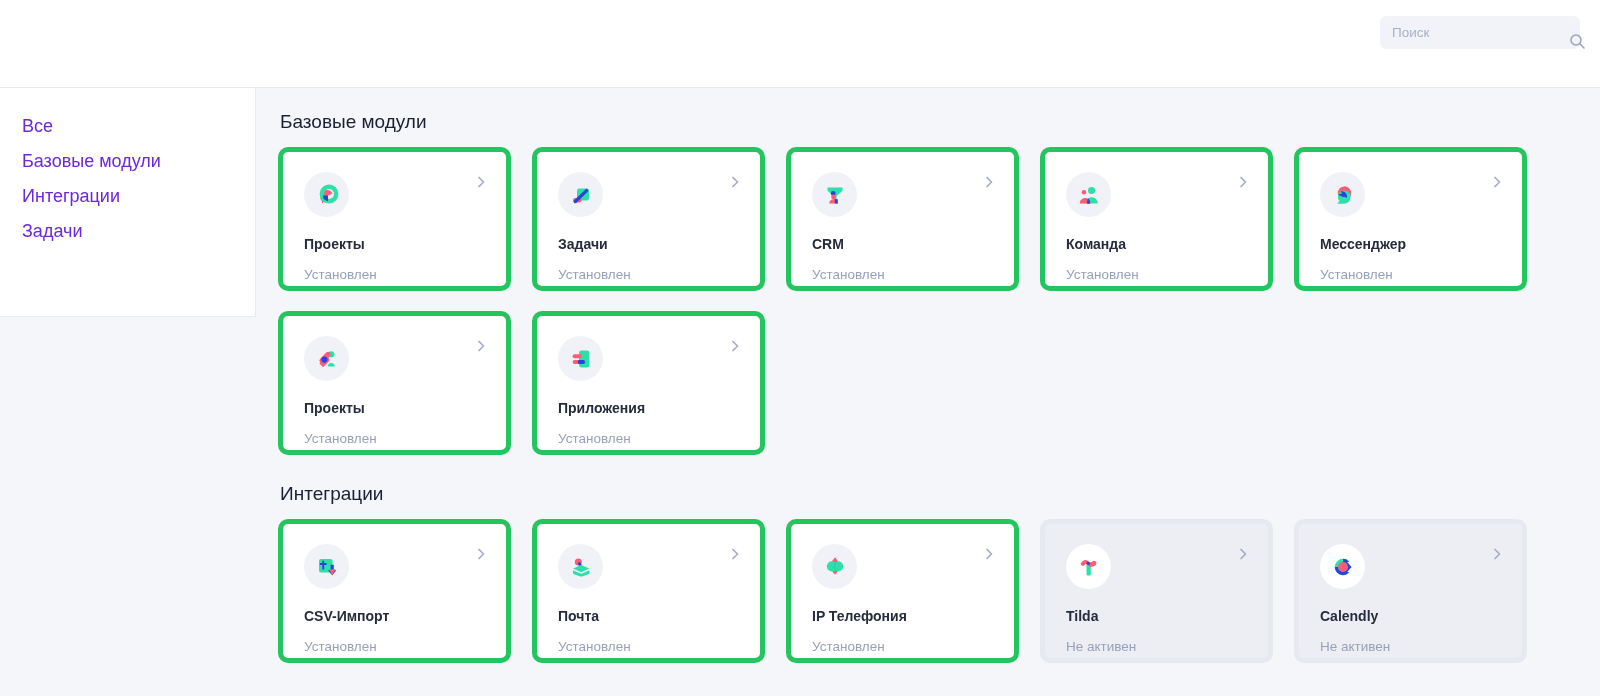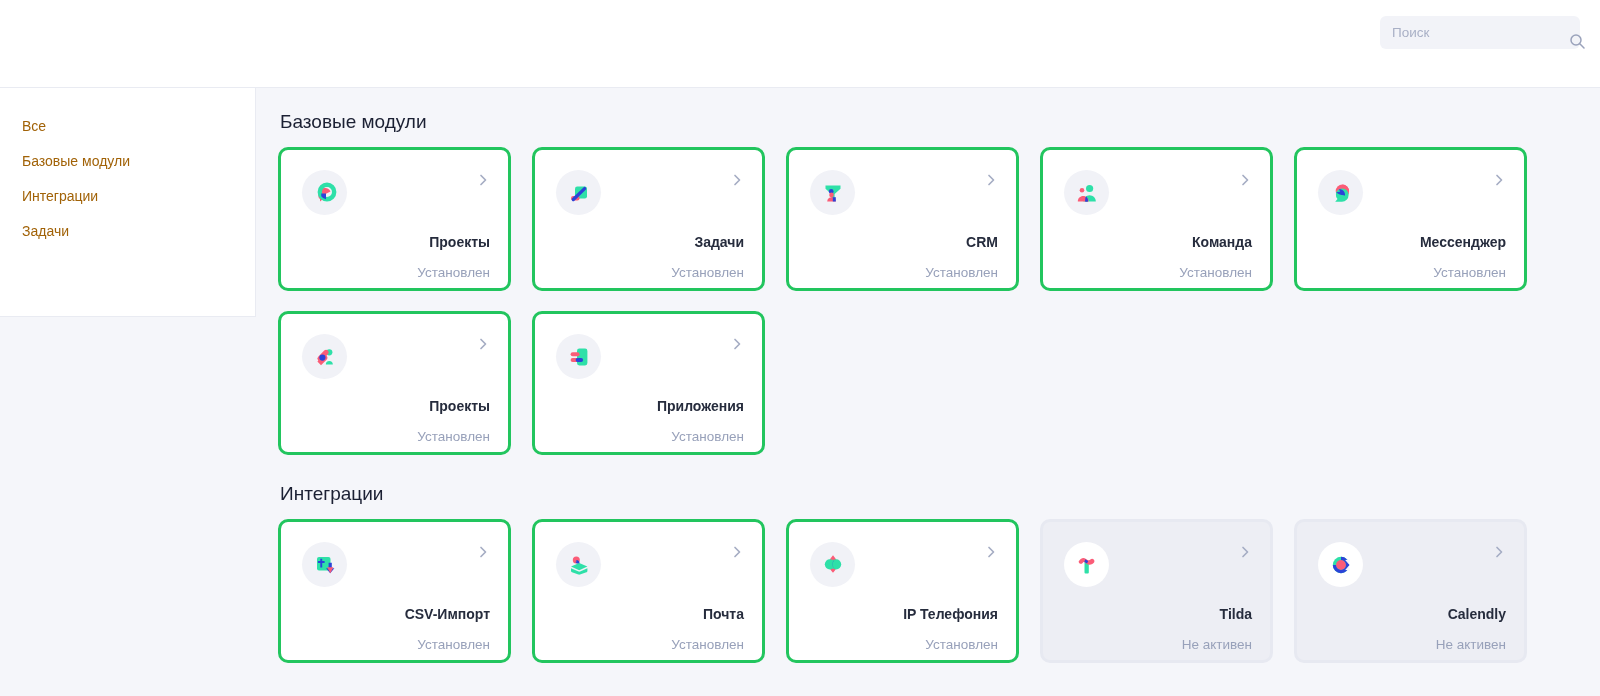--- a/index.html
+++ b/index.html
@@ -93,23 +93,23 @@
     top: 88px;
     width: 256px;
     height: 229px;
     background: #ffffff;
     border-right: 1px solid #e9ebf2;
     border-bottom: 1px solid #e9ebf2;
     padding-top: 21px;
   }
   .side-item {
     display: block;
-    font-size: 14px;
+    font-size: 18px;
     line-height: 17px;
-    color: #a16207;
+    color: #6d28d9;
     padding: 9px 0 9px 22px;
     cursor: pointer;
     white-space: nowrap;
   }
 
   
   .content {
     position: absolute;
     left: 256px;
     top: 88px;
@@ -131,25 +131,24 @@
   .grid {
     display: grid;
     grid-template-columns: repeat(5, 233px);
     gap: 20px 21px;
   }
 
   .card {
     position: relative;
     height: 144px;
     background: #ffffff;
-    border: 3px solid #22c55e;
+    border: 5px solid #22c55e;
     border-radius: 10px;
     padding: 20px 18px 0 21px;
     cursor: pointer;
-    text-align: right;
   }
   .card.inactive {
     background: #edeef4;
     border-color: #e7e9f1;
   }
 
   .card-icon {
     width: 45px;
     height: 45px;
     border-radius: 50%;

